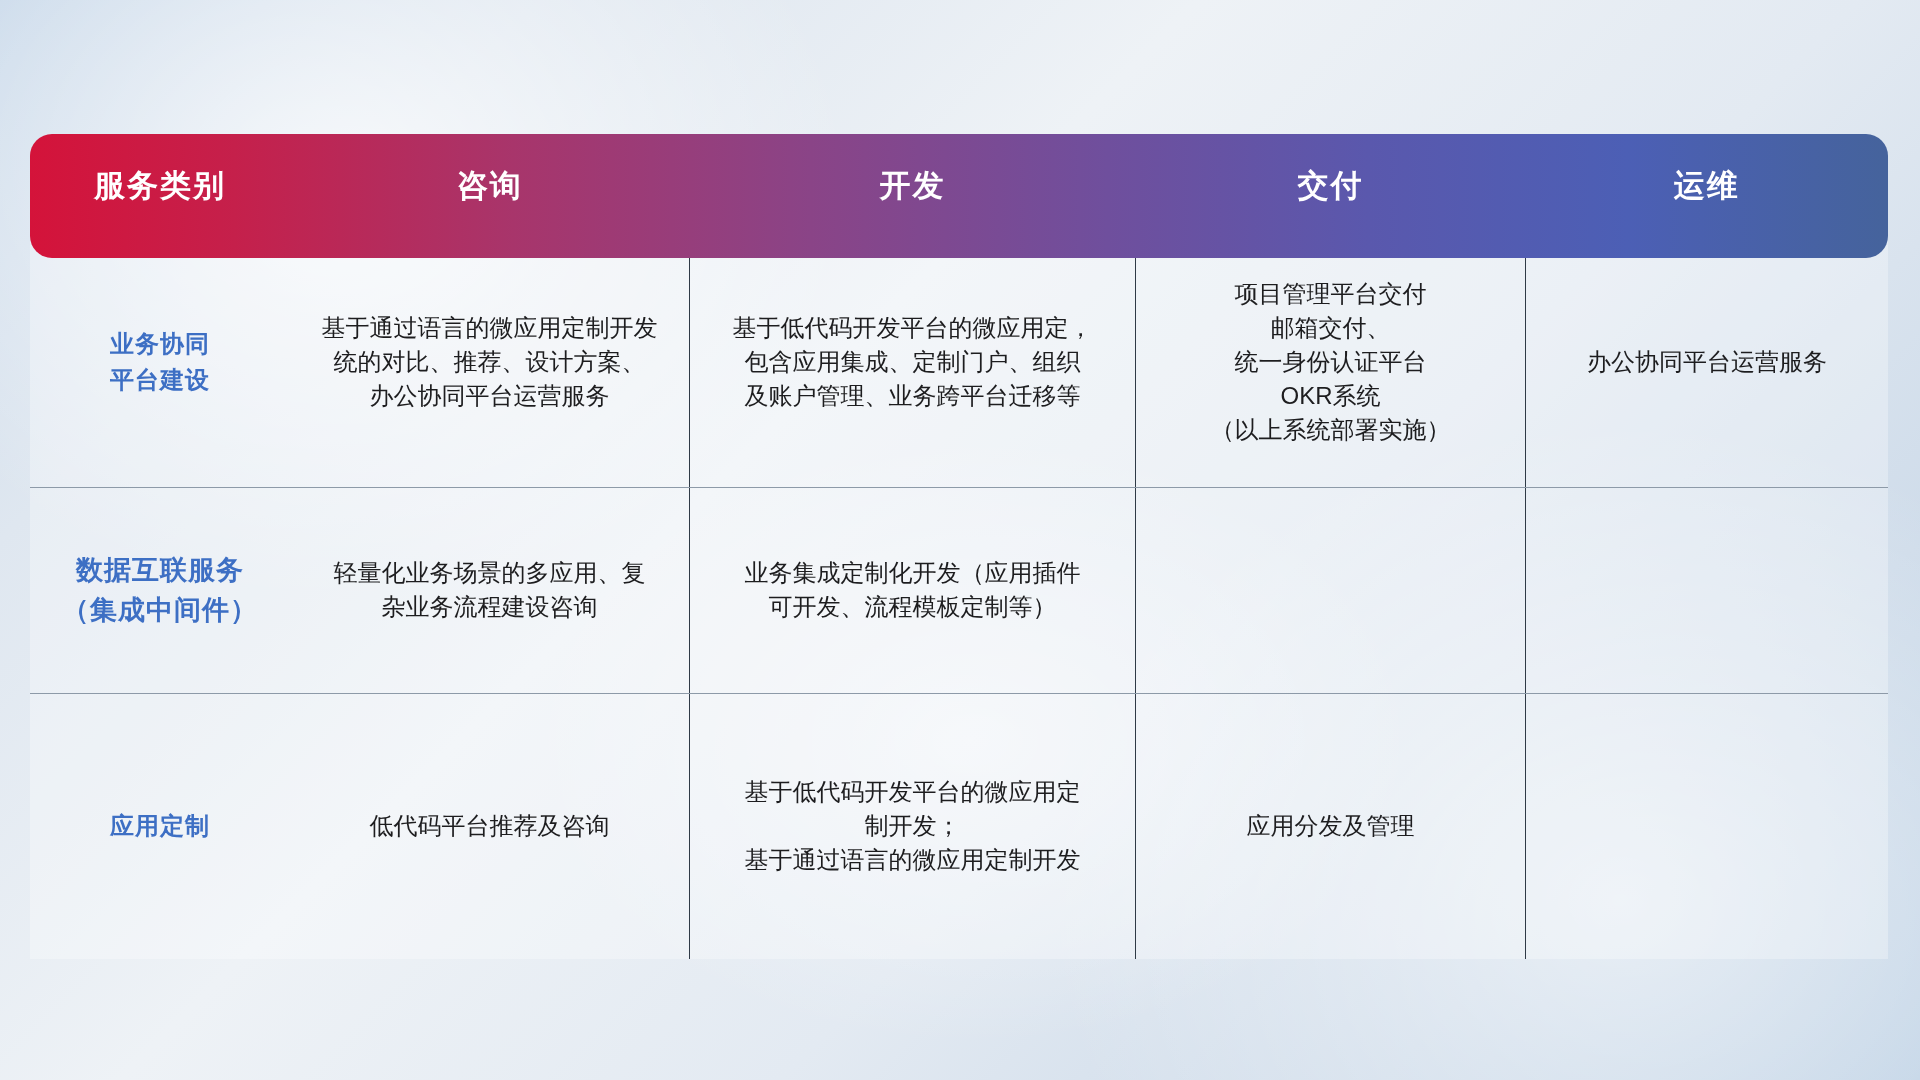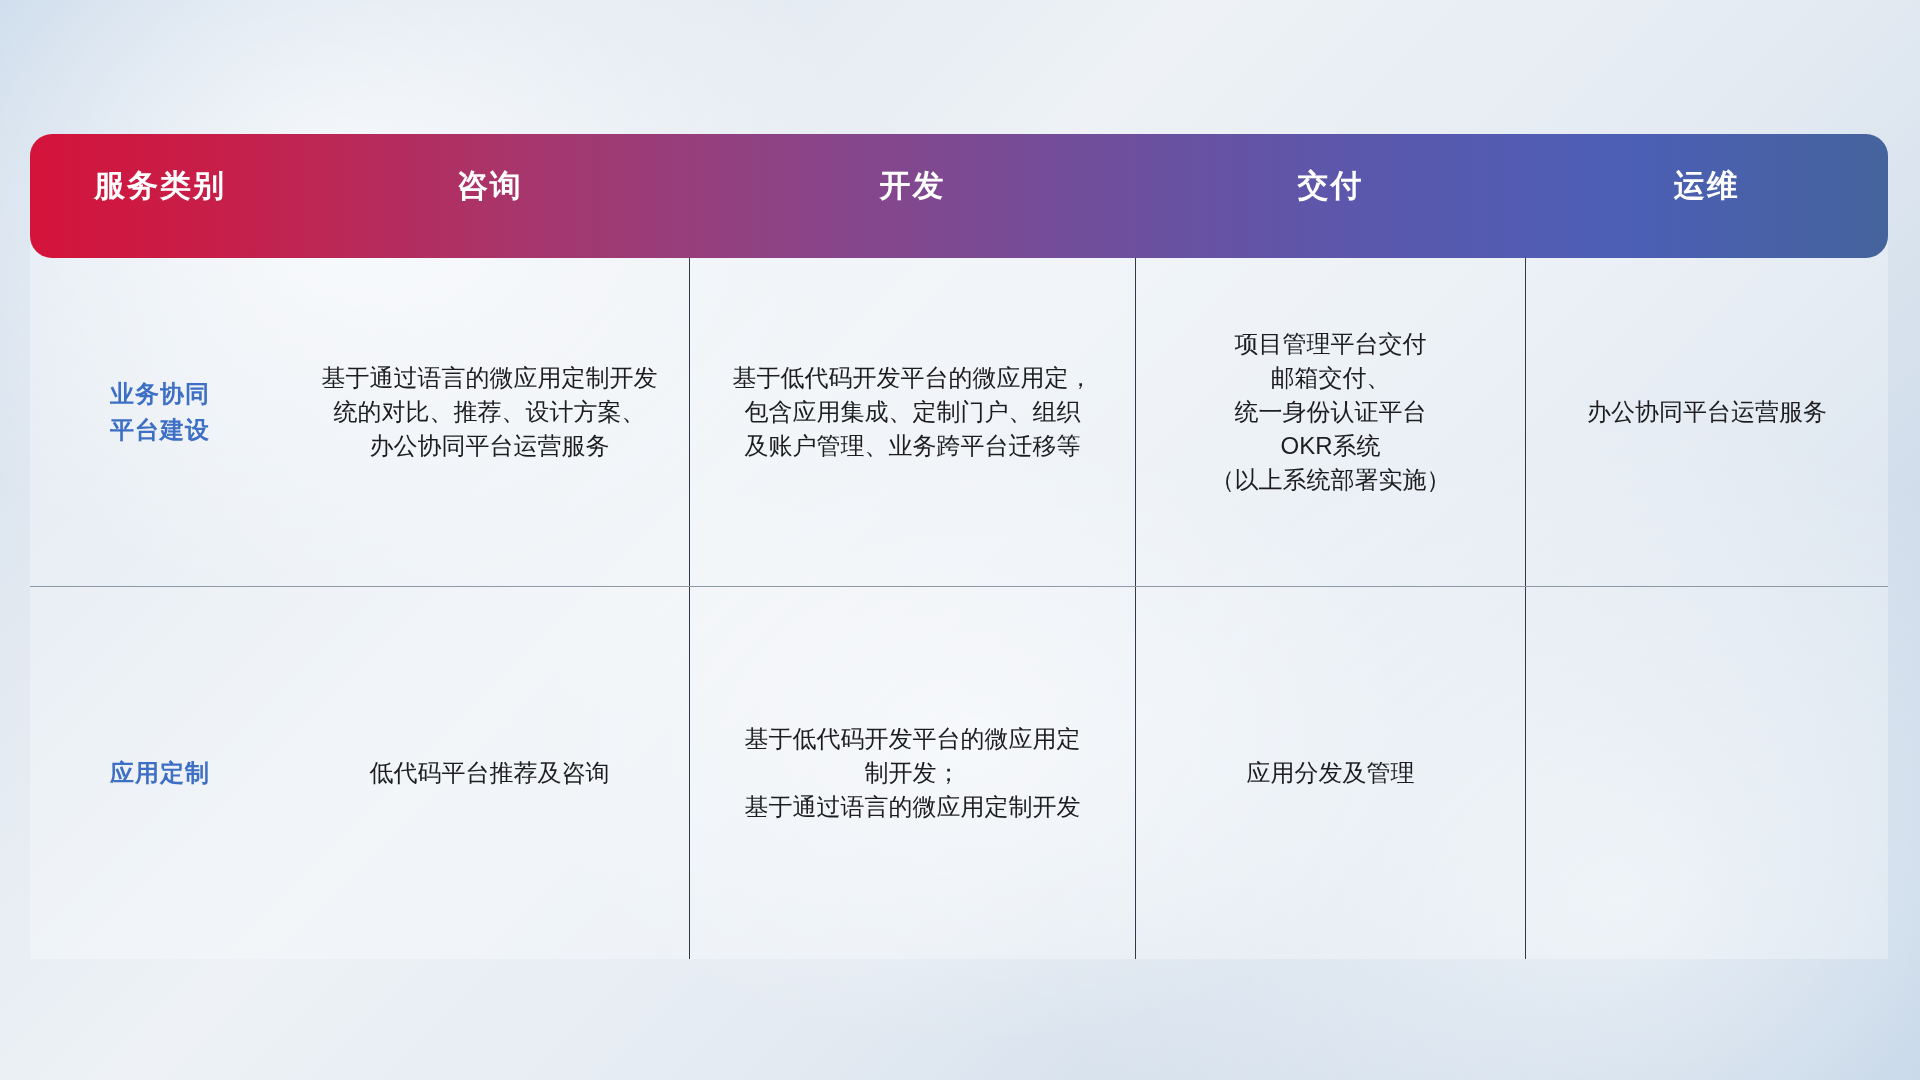--- a/index.html
+++ b/index.html
@@ -175,20 +175,36 @@
           <span class="cellline">邮箱交付、</span>
           <span class="cellline">统一身份认证平台</span>
           <span class="cellline">OKR系统</span>
           <span class="cellline">（以上系统部署实施）</span>
         </td>
         <td>
           <span class="cellline">办公协同平台运营服务</span>
         </td>
       </tr>
 
+      <tr class="r2">
+        <td class="col-cat small">
+          <span class="cellline">数据互联服务</span>
+          <span class="cellline">（集成中间件）</span>
+        </td>
+        <td>
+          <span class="cellline">轻量化业务场景的多应用、复</span>
+          <span class="cellline">杂业务流程建设咨询</span>
+        </td>
+        <td>
+          <span class="cellline">业务集成定制化开发（应用插件</span>
+          <span class="cellline">可开发、流程模板定制等）</span>
+        </td>
+        <td class="empty-cell"></td>
+        <td class="empty-cell"></td>
+      </tr>
 
       <tr class="r3">
         <td class="col-cat">
           <span class="cellline">应用定制</span>
         </td>
         <td>
           <span class="cellline">低代码平台推荐及咨询</span>
         </td>
         <td>
           <span class="cellline">基于低代码开发平台的微应用定</span>

